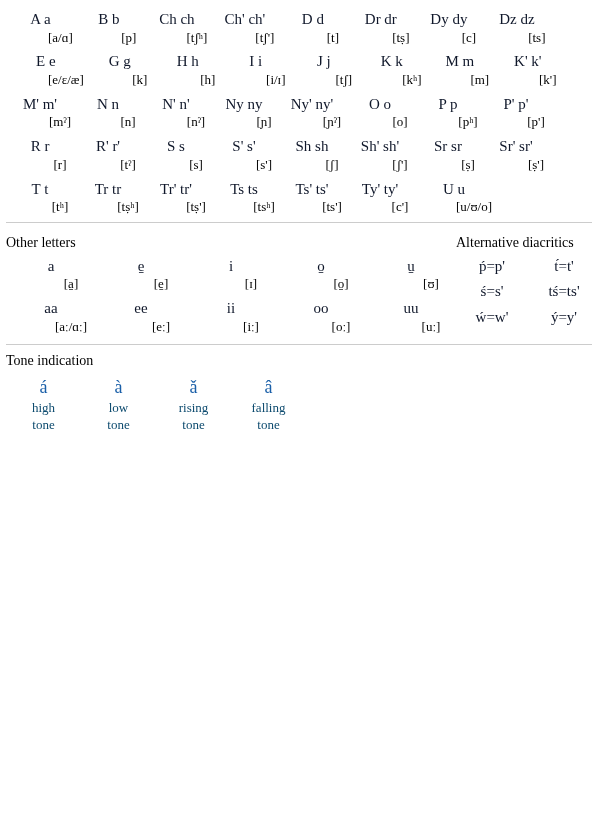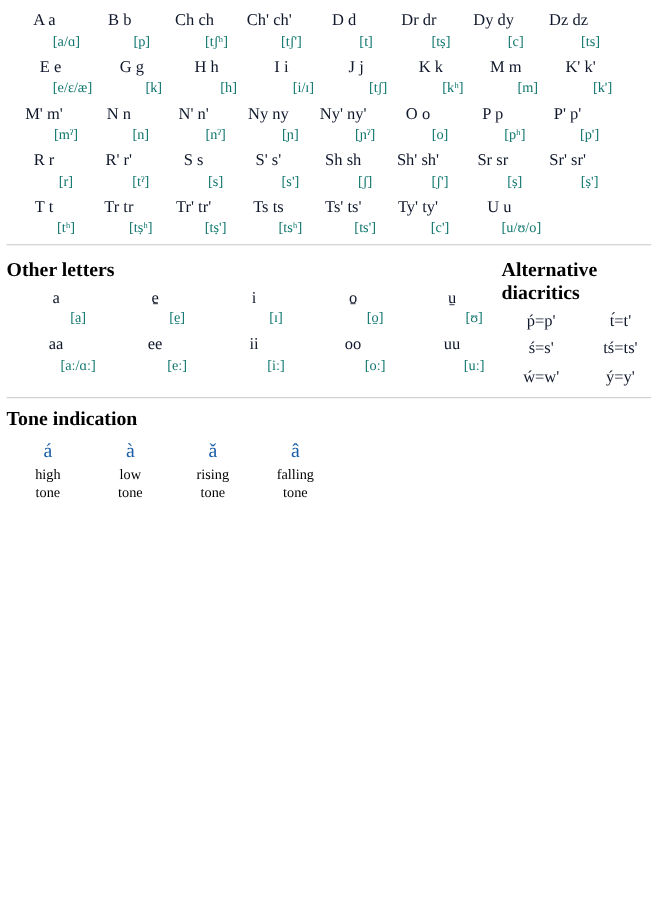--- a/index.html
+++ b/index.html
@@ -24,28 +24,28 @@
       padding: 2px 2px;
     }
     .cell-label {
       font-size: 15px;
       color: #0f172a;
       line-height: 1.3;
       text-align: center;
     }
     .cell-ipa {
       font-size: 13px;
-      color: #0f766e;
+      color: #000000;
       line-height: 1.3;
       text-align: right;
       padding-left: 40px;
     }
     .section-header {
-      font-weight: bold;
-      font-size: 18px;
+      font-weight: normal;
+      font-size: 14px;
       margin-top: 8px;
       margin-bottom: 4px;
     }
     .other-cell {
       display: flex;
       flex-direction: column;
       align-items: center;
       min-width: 90px;
       padding: 2px 4px;
     }
@@ -79,21 +79,21 @@
       min-width: 75px;
       padding: 2px 4px;
     }
     .tone-letter {
       font-size: 18px;
       color: #1a5fa8;
       line-height: 1.4;
     }
     .tone-desc {
       font-size: 13px;
-      color: #000000;
+      color: #0c4a6e;
       text-align: center;
       line-height: 1.3;
     }
     hr.divider {
       border: none;
       border-top: 1px solid #ccc;
       margin: 4px 0;
     }
     .blue { color: #1a5fa8; }
   </style>

